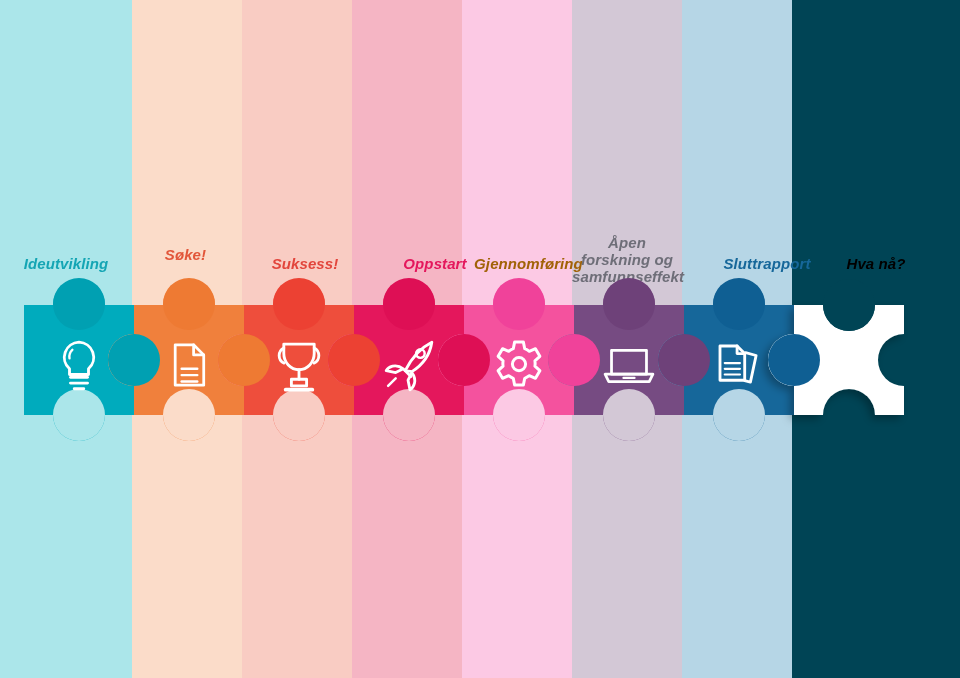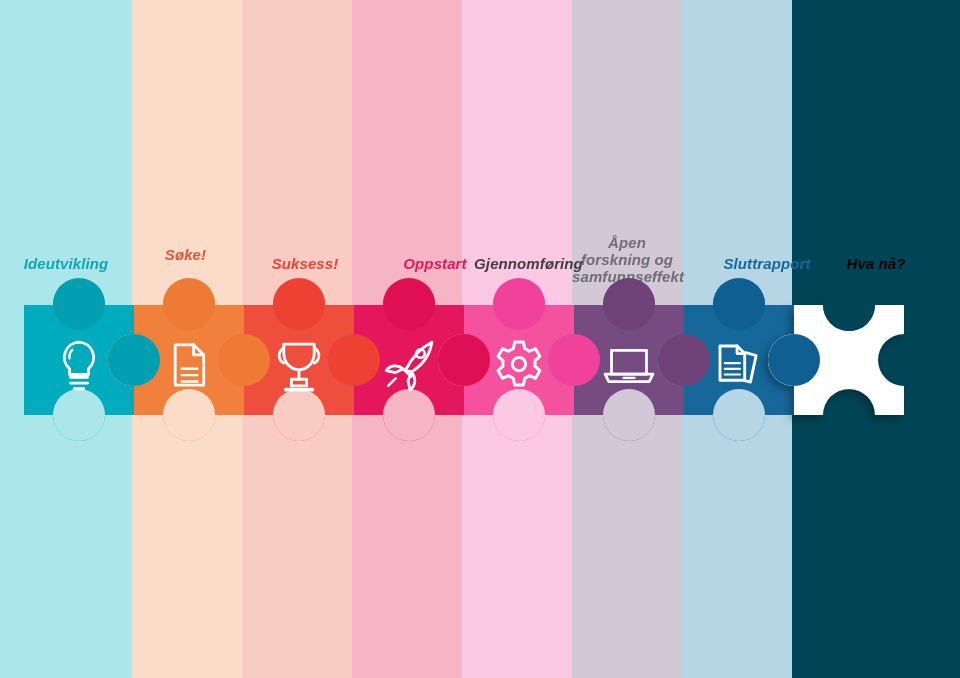--- a/index.html
+++ b/index.html
@@ -46,21 +46,21 @@
       <div class="stripe" style="width: 110px; background: rgb(211, 200, 214);"></div>
       <div class="stripe" style="width: 110px; background: rgb(182, 214, 230);"></div>
       <div class="stripe" style="width: 168px; background: rgb(0, 68, 85);"></div>
     </div>
 
   <div id="labels">
       <div class="label" style="left: 0px; width: 132px; top: 255px; color: rgb(20, 165, 180);">Ideutvikling</div>
       <div class="label" style="left: 132px; width: 107px; top: 246px; color: rgb(226, 86, 58);">Søke!</div>
       <div class="label" style="left: 242px; width: 126px; top: 255px; color: rgb(226, 69, 60);">Suksess!</div>
       <div class="label" style="left: 352px; width: 110px; top: 255px; color: rgb(228, 23, 92); margin-left: 28px;">Oppstart</div>
-      <div class="label" style="left: 462px; width: 133px; top: 255px; color: #404040;">Gjennomføring</div>
+      <div class="label" style="left: 462px; width: 133px; top: 255px; color: #a16207;">Gjennomføring</div>
       <div class="label" style="left: 572px; width: 110px; top: 234px; color: rgb(110, 110, 120);">Åpen
 forskning og
 samfunnseffekt</div>
       <div class="label" style="left: 682px; width: 110px; top: 255px; color: rgb(22, 103, 154); margin-left: 30px;">Sluttrapport</div>
       <div class="label" style="left: 792px; width: 168px; top: 255px; color: #000000;">Hva nå?</div>
     </div>
 
   <svg id="puzzle" viewBox="0 0 960 678">
     <defs>
       <filter id="pieceShadow" x="-40%" y="-40%" width="200%" height="200%">

